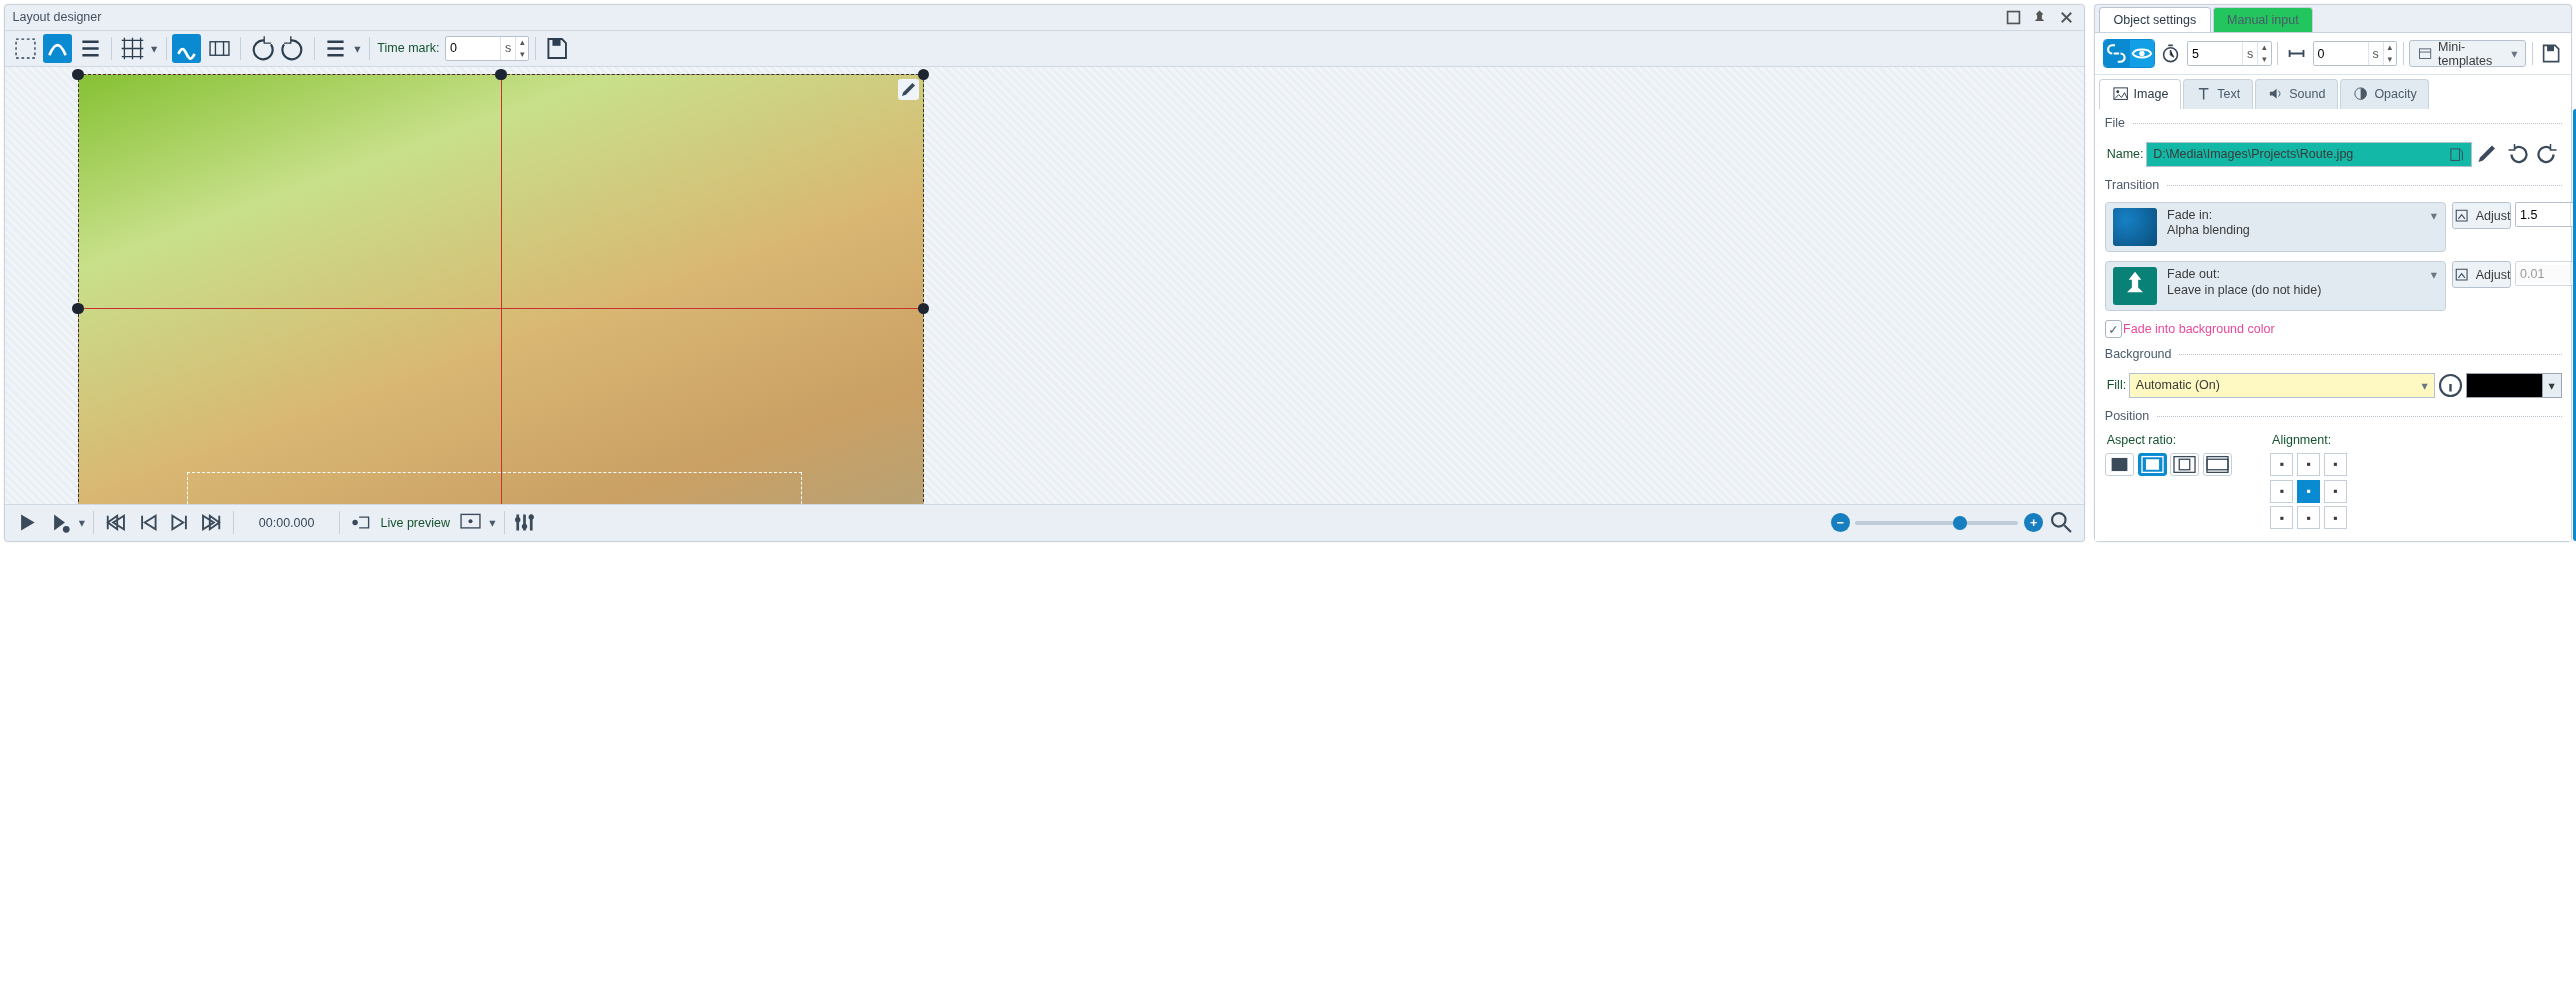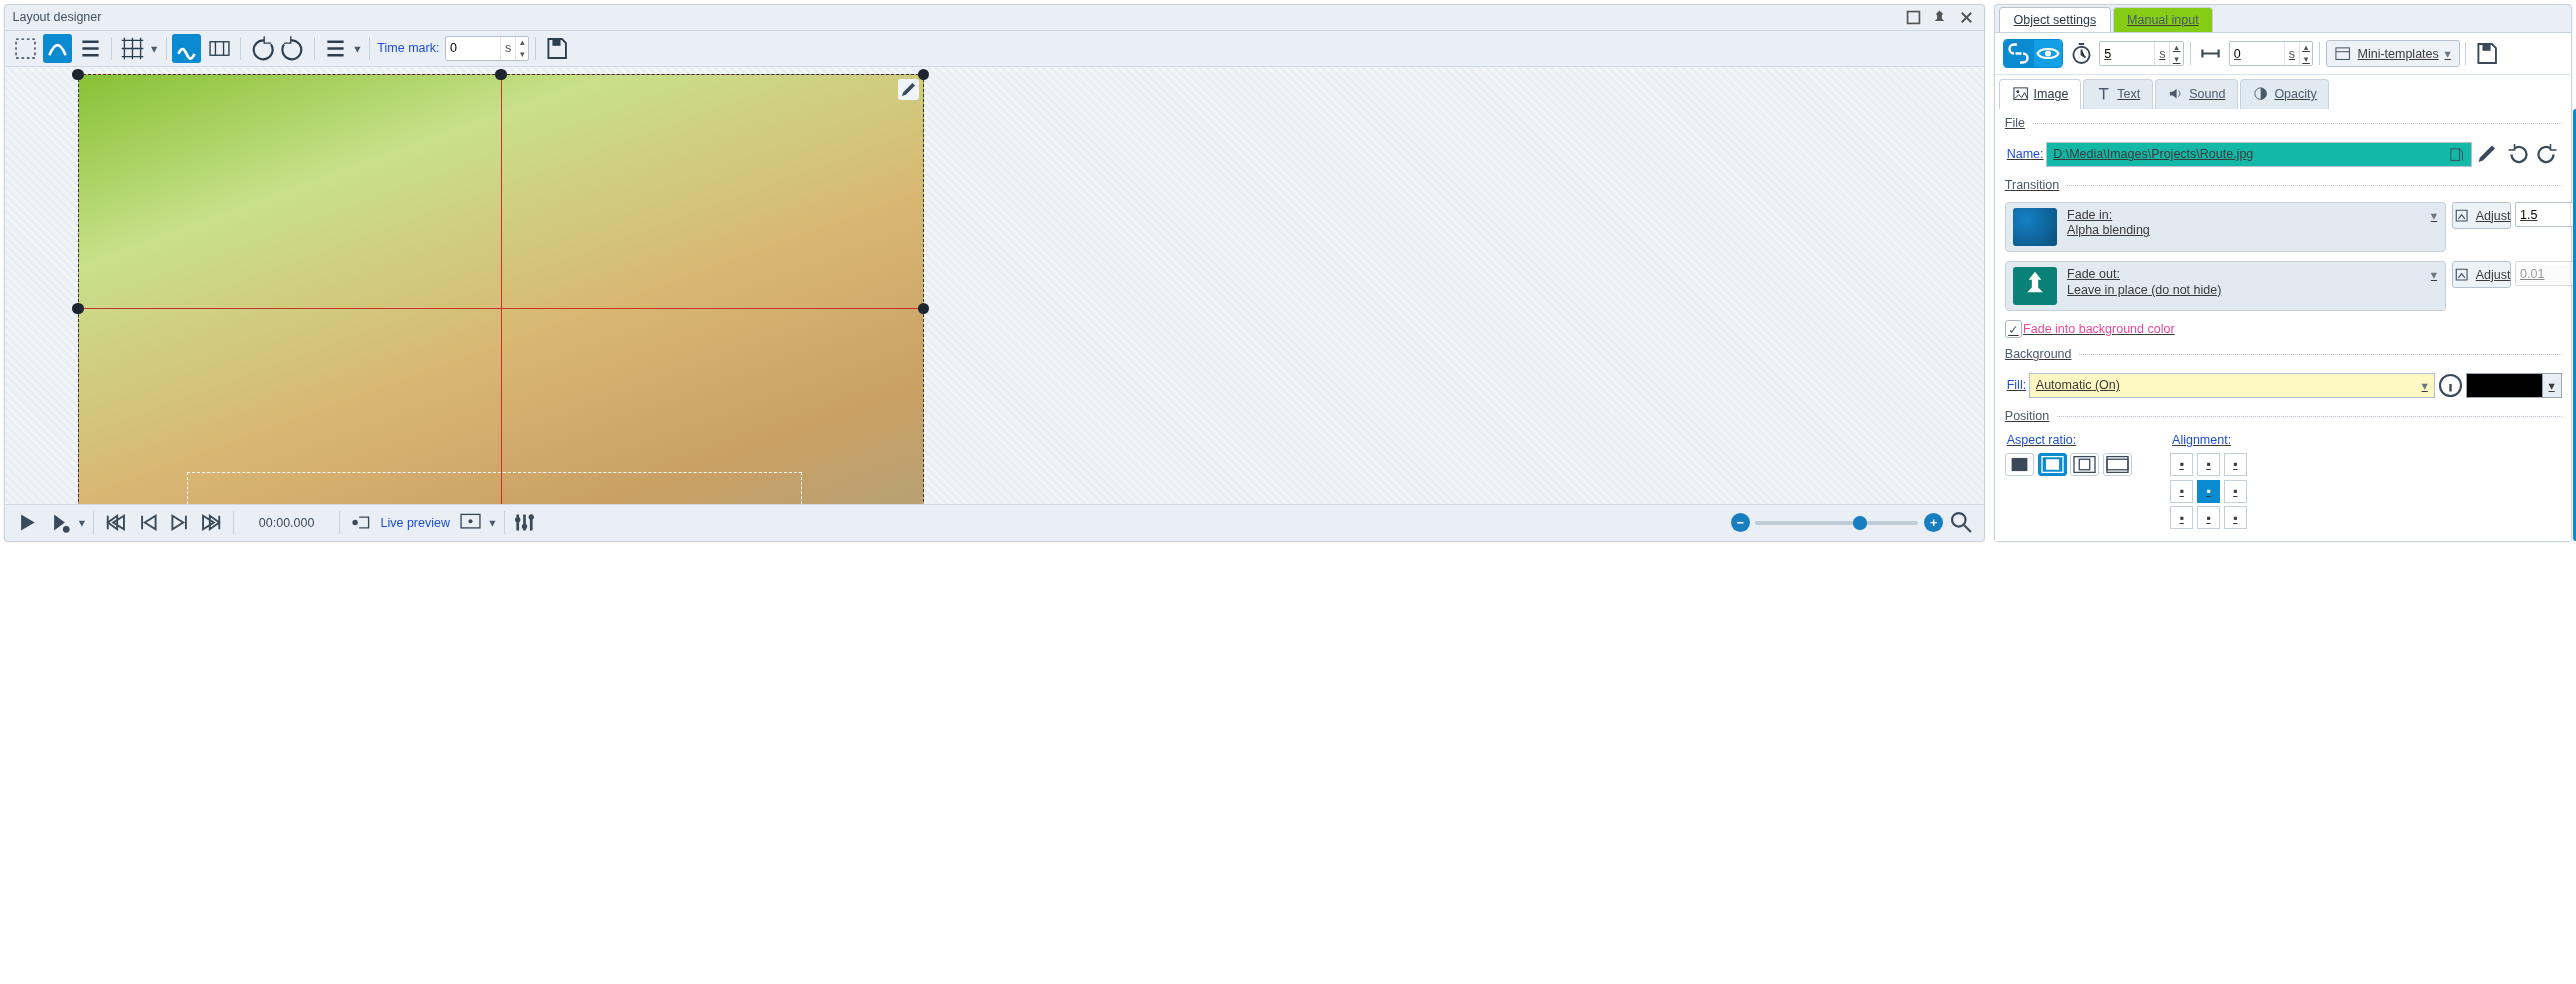--- a/index.html
+++ b/index.html
@@ -1,30 +1,30 @@
 <!DOCTYPE html>
 <html><head>
 <meta charset="utf-8">
 <style>
   * { box-sizing: border-box; margin: 0; padding: 0; font-family: "Segoe UI", Tahoma, sans-serif; font-size: 12.5px; }
   body { background: #ffffff; color: #3a3a3a; user-select: none; }
   .app { display: flex; gap: 9.6px; padding: 3.8px; }
   
   .panel { border: 1px solid #c8d2dc; border-radius: 3.8px; background: #e9eff5; box-shadow: 0 0 1.9px rgba(0,0,0,.1); display: flex; flex-direction: column; }
   .panel-left { flex: 1; min-width: 577px; }
-  .panel-right { width: 578px; text-decoration: underline; }
+  .panel-right { width: 478px; }
   .title-bar { display: flex; align-items: center; height: 25px; padding: 0 7.7px; gap: 7.7px; color: #4a5a6a; }
   .title-bar .title { flex: 1; font-weight: 400; color: #435060; }
   .win-btn { width: 19px; height: 19px; display: flex; align-items: center; justify-content: center; color: #555; cursor: pointer; }
   .toolbar { display: flex; align-items: center; height: 37px; padding: 3.8px 5.8px; gap: 3.8px; border-top: 1px solid #cfd9e3; border-bottom: 1px solid #cfd9e3; }
   .btn-flat { width: 29px; height: 29px; display: flex; align-items: center; justify-content: center; border: 1px solid transparent; border-radius: 2.9px; cursor: pointer; color: #2c3e50; }
   .btn-flat.active { background: #0a8bd1; color: #fff; }
   .sep { width: 1px; height: 23px; background: #c5d0db; margin: 0 1.9px; }
   .drop-caret { margin-left: -1.9px; display: flex; align-items: center; justify-content: center; width: 11.5px; color: #4a5a6a; cursor: pointer; }
-  .label { color: #1d4ed8; padding: 0 1.9px; }
+  .label { color: #14532d; padding: 0 1.9px; }
   .num-input { display: flex; align-items: center; height: 25px; border: 1px solid #b5c1cd; background: #fff; border-radius: 1.9px; }
   .num-input input { border: none; outline: none; width: 54px; padding: 1.9px 3.8px; font-size: 12.5px; }
   .num-input .unit { padding: 0 3.8px; color: #555; border-left: 1px solid #dde4eb; height: 100%; display: flex; align-items: center; }
   .num-input .spin { display: flex; flex-direction: column; width: 13.5px; height: 100%; border-left: 1px solid #dde4eb; }
   .num-input .spin div { flex: 1; display: flex; align-items: center; justify-content: center; font-size: 7.7px; color: #555; cursor: pointer; }
   .canvas-wrap { flex: 1; position: relative; background: repeating-linear-gradient(45deg,#f2f5f8,#f2f5f8 2.9px,#e9eff5 2.9px,#e9eff5 5.8px); padding: 3.8px; overflow: hidden; }
   .canvas { position: absolute; left: 73px; top: 7.7px; width: 846px; height: 468px; border: 1.9px dashed #333; background: linear-gradient(160deg,#86c134 0%,#c8e08a 25%,#d9b773 55%,#caa064 80%,#b3a279 100%); }
   .canvas .handle { position: absolute; width: 11.5px; height: 11.5px; background: #1c2530; border-radius: 50%; }
   .h-tl { top: -6.7px; left: -6.7px; } .h-tr { top: -6.7px; right: -6.7px; }
   .h-t { top: -6.7px; left: 50%; margin-left: -5.8px; }
@@ -35,21 +35,21 @@
   .sub-sel { position: absolute; left: 108px; bottom: 32px; width: 615px; height: 37px; border: 1px dashed #fff; }
   .footer-bar { display: flex; align-items: center; height: 37px; padding: 3.8px 7.7px; gap: 3.8px; border-top: 1px solid #cfd9e3; }
   .time-read { padding: 0 19px; color: #3a4a5a; font-variant-numeric: tabular-nums; }
   .footer-bar .spacer { flex: 1; }
   .zoom-slider { display: flex; align-items: center; gap: 5.8px; }
   .slider-track { width: 163px; height: 3.8px; background: #bfcbd6; position: relative; border-radius: 1.9px; }
   .slider-thumb { position: absolute; top: -4.8px; left: 60%; width: 13.5px; height: 13.5px; border-radius: 50%; background: #177ec0; }
   .round-btn { width: 19px; height: 19px; border-radius: 50%; background: #177ec0; color: #fff; display: flex; align-items: center; justify-content: center; font-weight: bold; cursor: pointer; }
   
   .tabs { display: flex; gap: 1.9px; padding: 1.9px 3.8px 0 3.8px; }
-  .tab { padding: 5.8px 13.5px; border: 1px solid #c8d2dc; border-bottom: none; border-radius: 3.8px 3.8px 0 0; background: #84cc16; color: #4a5a6a; cursor: pointer; }
+  .tab { padding: 5.8px 13.5px; border: 1px solid #c8d2dc; border-bottom: none; border-radius: 3.8px 3.8px 0 0; background: #22c55e; color: #4a5a6a; cursor: pointer; }
   .tab.active { background: #fff; border-color: #b8c3ce; color: #2b3a49; }
   .tabs-body { flex: 1; background: #fff; border-top: 1px solid #c8d2dc; margin-top: -1px; }
   .right-toolbar { display: flex; align-items: center; gap: 3.8px; padding: 5.8px 7.7px; border-bottom: 1px solid #dbe3eb; }
   .pair-btn { display: flex; border: 1px solid #0a8bd1; border-radius: 3.8px; overflow: hidden; }
   .pair-btn .half { width: 29px; height: 27px; background: #0a8bd1; display: flex; align-items: center; justify-content: center; color: #fff; cursor: pointer; }
   .pair-btn .half + .half { border-left: 1px solid #0a8bd1; background: #139fe6; }
   .select-box { display: flex; align-items: center; height: 27px; border: 1px solid #b5c1cd; border-radius: 2.9px; background: #edf2f7; padding: 0 7.7px; gap: 5.8px; cursor: pointer; }
   .sub-tabs { display: flex; gap: 1.9px; padding: 3.8px 3.8px 0 3.8px; }
   .sub-tab { display: flex; align-items: center; gap: 4.8px; padding: 5.8px 11.5px; border: 1px solid #c8d2dc; border-bottom: none; border-radius: 3.8px 3.8px 0 0; background: #e2eaf1; color: #4a5a6a; cursor: pointer; }
   .sub-tab.active { background: #fff; color: #2b3a49; }

